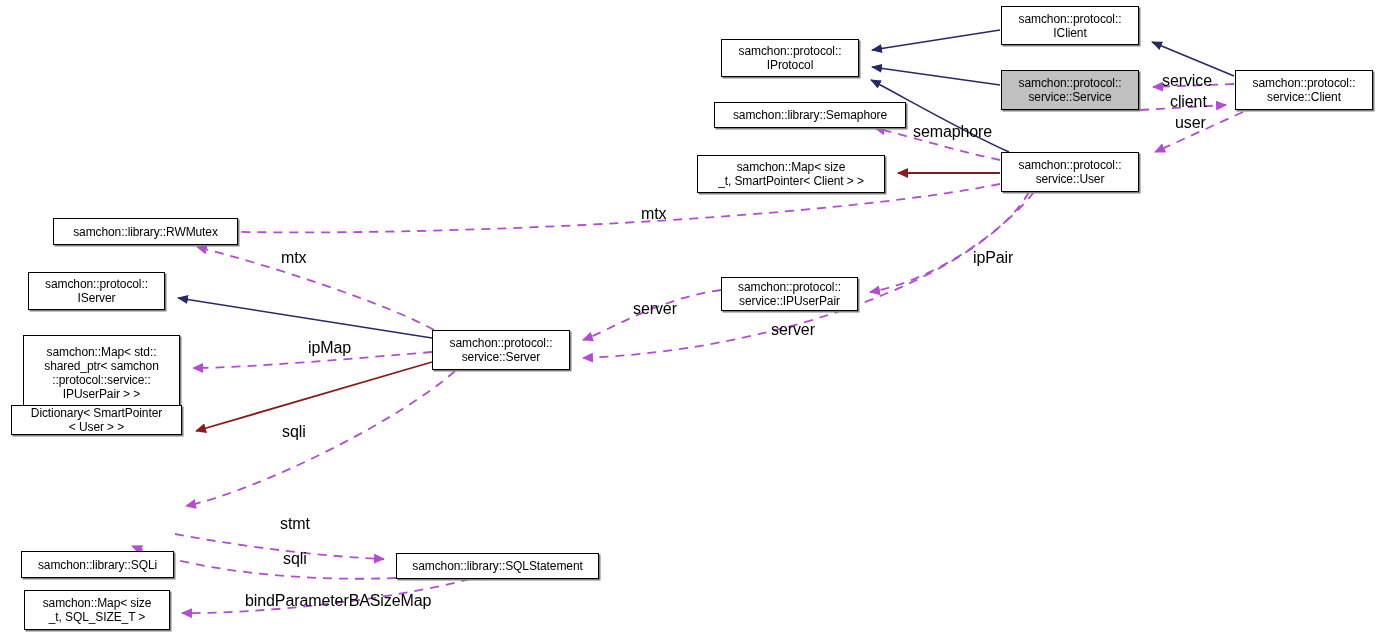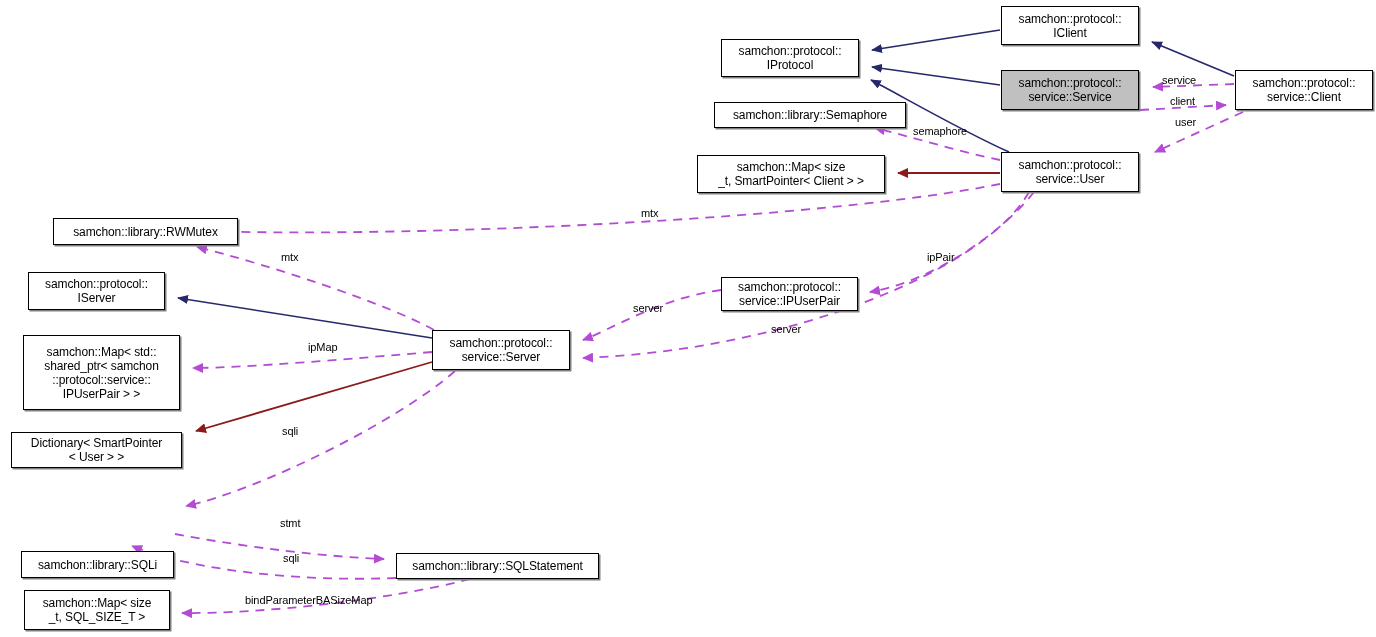--- a/index.html
+++ b/index.html
@@ -37,21 +37,21 @@
     justify-content: center;
     box-shadow: 1.5px 1.5px 0 0 #808080;
     white-space: pre;
     letter-spacing: -0.1px;
   }
   .node.highlight {
     background: #c0c0c0;
   }
   .edge-label {
     position: absolute;
-    font-size: 11px;
+    font-size: 16px;
     line-height: 13px;
     color: #000000;
     white-space: pre;
     background: transparent;
     letter-spacing: -0.1px;
   }
 </style>
 </head>
 <body>
 
@@ -140,35 +140,35 @@
       <div class="node" style="left: 28px; top: 272px; width: 137px; height: 38px;">samchon::protocol::
 IServer</div>
       <div class="node" style="left: 721px; top: 277px; width: 137px; height: 34px;">samchon::protocol::
 service::IPUserPair</div>
       <div class="node" style="left: 23px; top: 335px; width: 157px; height: 75px;">samchon::Map&lt; std::
 shared_ptr&lt; samchon
 ::protocol::service::
 IPUserPair &gt; &gt;</div>
       <div class="node" style="left: 432px; top: 330px; width: 138px; height: 40px;">samchon::protocol::
 service::Server</div>
-      <div class="node" style="left: 11px; top: 432px; width: 171px; height: 36px;">Dictionary&lt; SmartPointer
+      <div class="node" style="left: 11px; top: 405px; width: 171px; height: 30px;">Dictionary&lt; SmartPointer
 &lt; User &gt; &gt;</div>
       <div class="node" style="left: 21px; top: 506px; width: 153px; height: 27px; margin-top: 45px;">samchon::library::SQLi</div>
       <div class="node" style="left: 396px; top: 553px; width: 203px; height: 26px;">samchon::library::SQLStatement</div>
       <div class="node" style="left: 24px; top: 590px; width: 146px; height: 40px;">samchon::Map&lt; size
 _t, SQL_SIZE_T &gt;</div>
     </div>
   <div id="labels-layer">
       <div class="edge-label" style="left: 1162px; top: 74px;">service</div>
       <div class="edge-label" style="left: 1170px; top: 95px;">client</div>
       <div class="edge-label" style="left: 1175px; top: 116px;">user</div>
       <div class="edge-label" style="left: 913px; top: 125px;">semaphore</div>
       <div class="edge-label" style="left: 641px; top: 207px;">mtx</div>
       <div class="edge-label" style="left: 281px; top: 251px;">mtx</div>
-      <div class="edge-label" style="left: 927px; top: 251px;">ipPair</div>
+      <div class="edge-label" style="left: 973px; top: 251px;">ipPair</div>
       <div class="edge-label" style="left: 633px; top: 302px;">server</div>
       <div class="edge-label" style="left: 771px; top: 323px;">server</div>
       <div class="edge-label" style="left: 271px; top: 341px; padding-left: 37px;">ipMap</div>
       <div class="edge-label" style="left: 282px; top: 425px;">sqli</div>
       <div class="edge-label" style="left: 280px; top: 517px;">stmt</div>
       <div class="edge-label" style="left: 283px; top: 552px;">sqli</div>
       <div class="edge-label" style="left: 212px; top: 594px; margin-left: 33px;">bindParameterBASizeMap</div>
     </div>
 
 </div>

